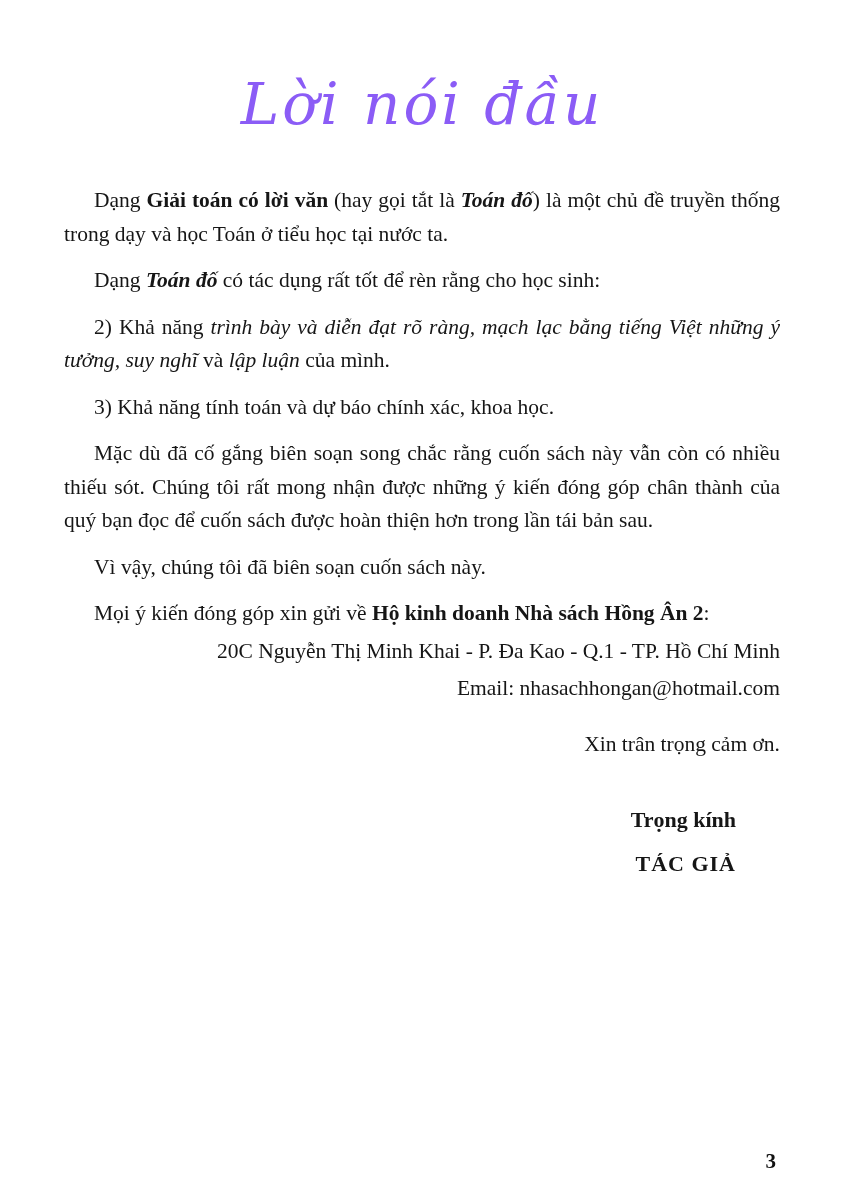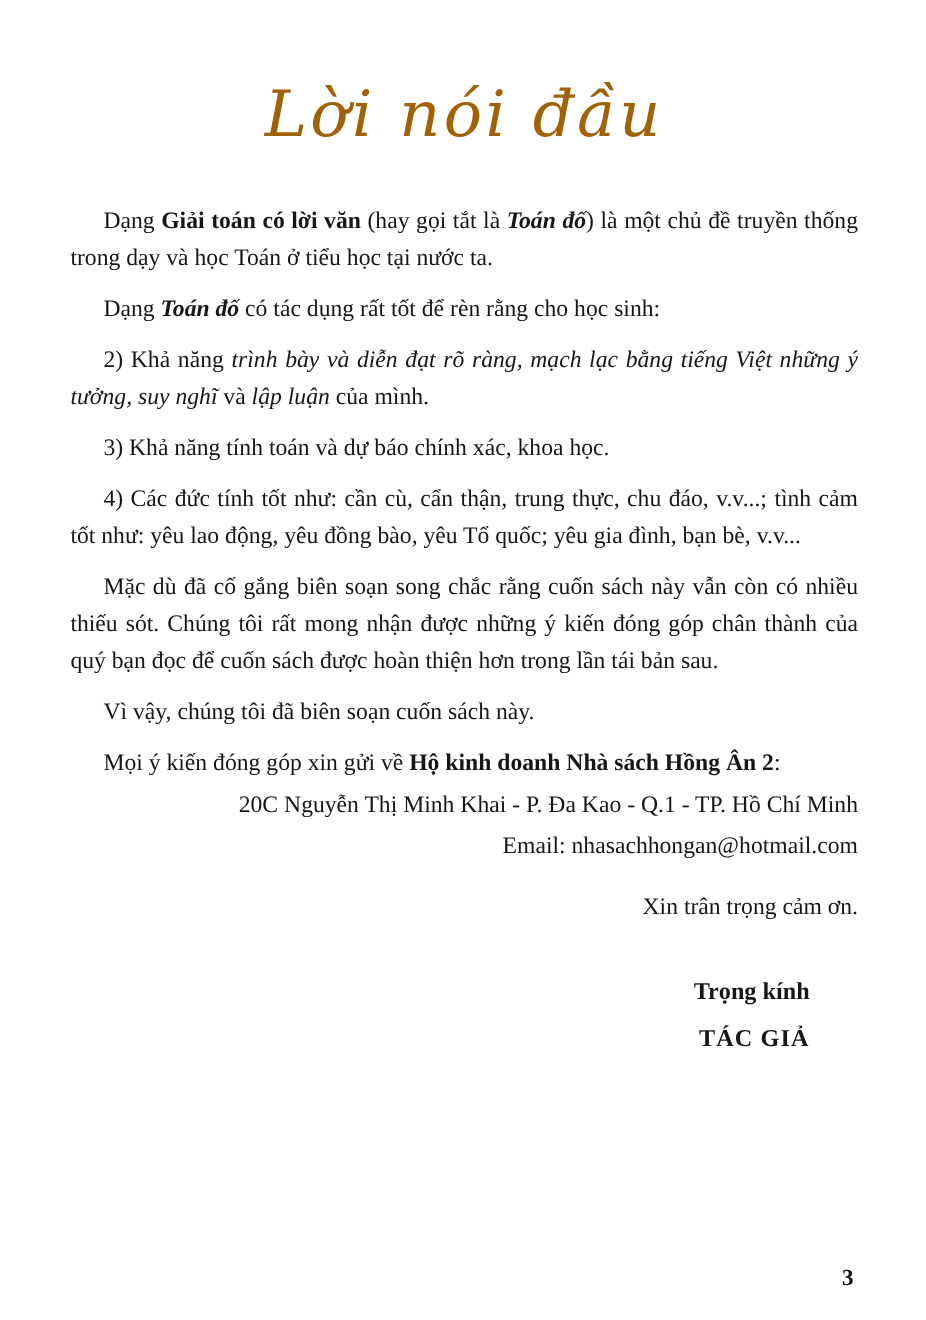--- a/index.html
+++ b/index.html
@@ -23,21 +23,21 @@
     position: relative;
   }
   .title {
     font-family: "DejaVu Serif", serif;
     font-style: italic;
     font-weight: 400;
     font-size: 58px;
     text-align: center;
     margin: 18px 0 46px 0;
     letter-spacing: 3px;
-    color: #a16207;
+    color: #8b5cf6;
   }
   .content {
     font-size: 21.5px;
     line-height: 1.56;
   }
   .para {
     margin: 0 0 13px 0;
     text-indent: 30px;
     text-align: justify;
   }
@@ -83,21 +83,20 @@
 
 <div class="page">
 
   <h1 class="title">Lời nói đầu</h1>
 
   <div class="content">
       <p class="para"><span>Dạng </span><span style="font-weight: bold; ">Giải toán có lời văn</span><span> (hay gọi tắt là </span><span style="font-weight: bold; font-style: italic;">Toán đố</span><span>) là một chủ đề truyền thống trong dạy và học Toán ở tiểu học tại nước ta.</span></p>
       <p class="para"><span>Dạng </span><span style="font-weight: bold; font-style: italic;">Toán đố</span><span> có tác dụng rất tốt để rèn rằng cho học sinh:</span></p>
       <p class="para"><span>2) Khả năng </span><span style="font-style: italic;">trình bày và diễn đạt rõ ràng, mạch lạc bằng tiếng Việt những ý tưởng, suy nghĩ</span><span> và </span><span style="font-style: italic;">lập luận</span><span> của mình.</span></p>
       <p class="para"><span>3) Khả năng tính toán và dự báo chính xác, khoa học.</span></p>
-      <p class="para"><span>4) Các đức tính tốt như: cần cù, cẩn thận, trung thực, chu đáo, v.v...; tình cảm tốt như: yêu lao động, yêu đồng bào, yêu Tổ quốc; yêu gia đình, bạn bè, v.v...</span></p>
       <p class="para"><span>Mặc dù đã cố gắng biên soạn song chắc rằng cuốn sách này vẫn còn có nhiều thiếu sót. Chúng tôi rất mong nhận được những ý kiến đóng góp chân thành của quý bạn đọc để cuốn sách được hoàn thiện hơn trong lần tái bản sau.</span></p>
       <p class="para"><span>Vì vậy, chúng tôi đã biên soạn cuốn sách này.</span></p>
       <p class="para contact-intro"><span>Mọi ý kiến đóng góp xin gửi về </span><span style="font-weight: bold;">Hộ kinh doanh Nhà sách Hồng Ân 2</span><span>:</span></p>
       <p class="para address"><span>20C Nguyễn Thị Minh Khai - P. Đa Kao - Q.1 - TP. Hồ Chí Minh</span></p>
       <p class="para address"><span>Email: nhasachhongan@hotmail.com</span></p>
       <p class="para thanks"><span>Xin trân trọng cảm ơn.</span></p>
     </div>
 
   <div class="signature">
     <div class="line1">Trọng kính</div>

